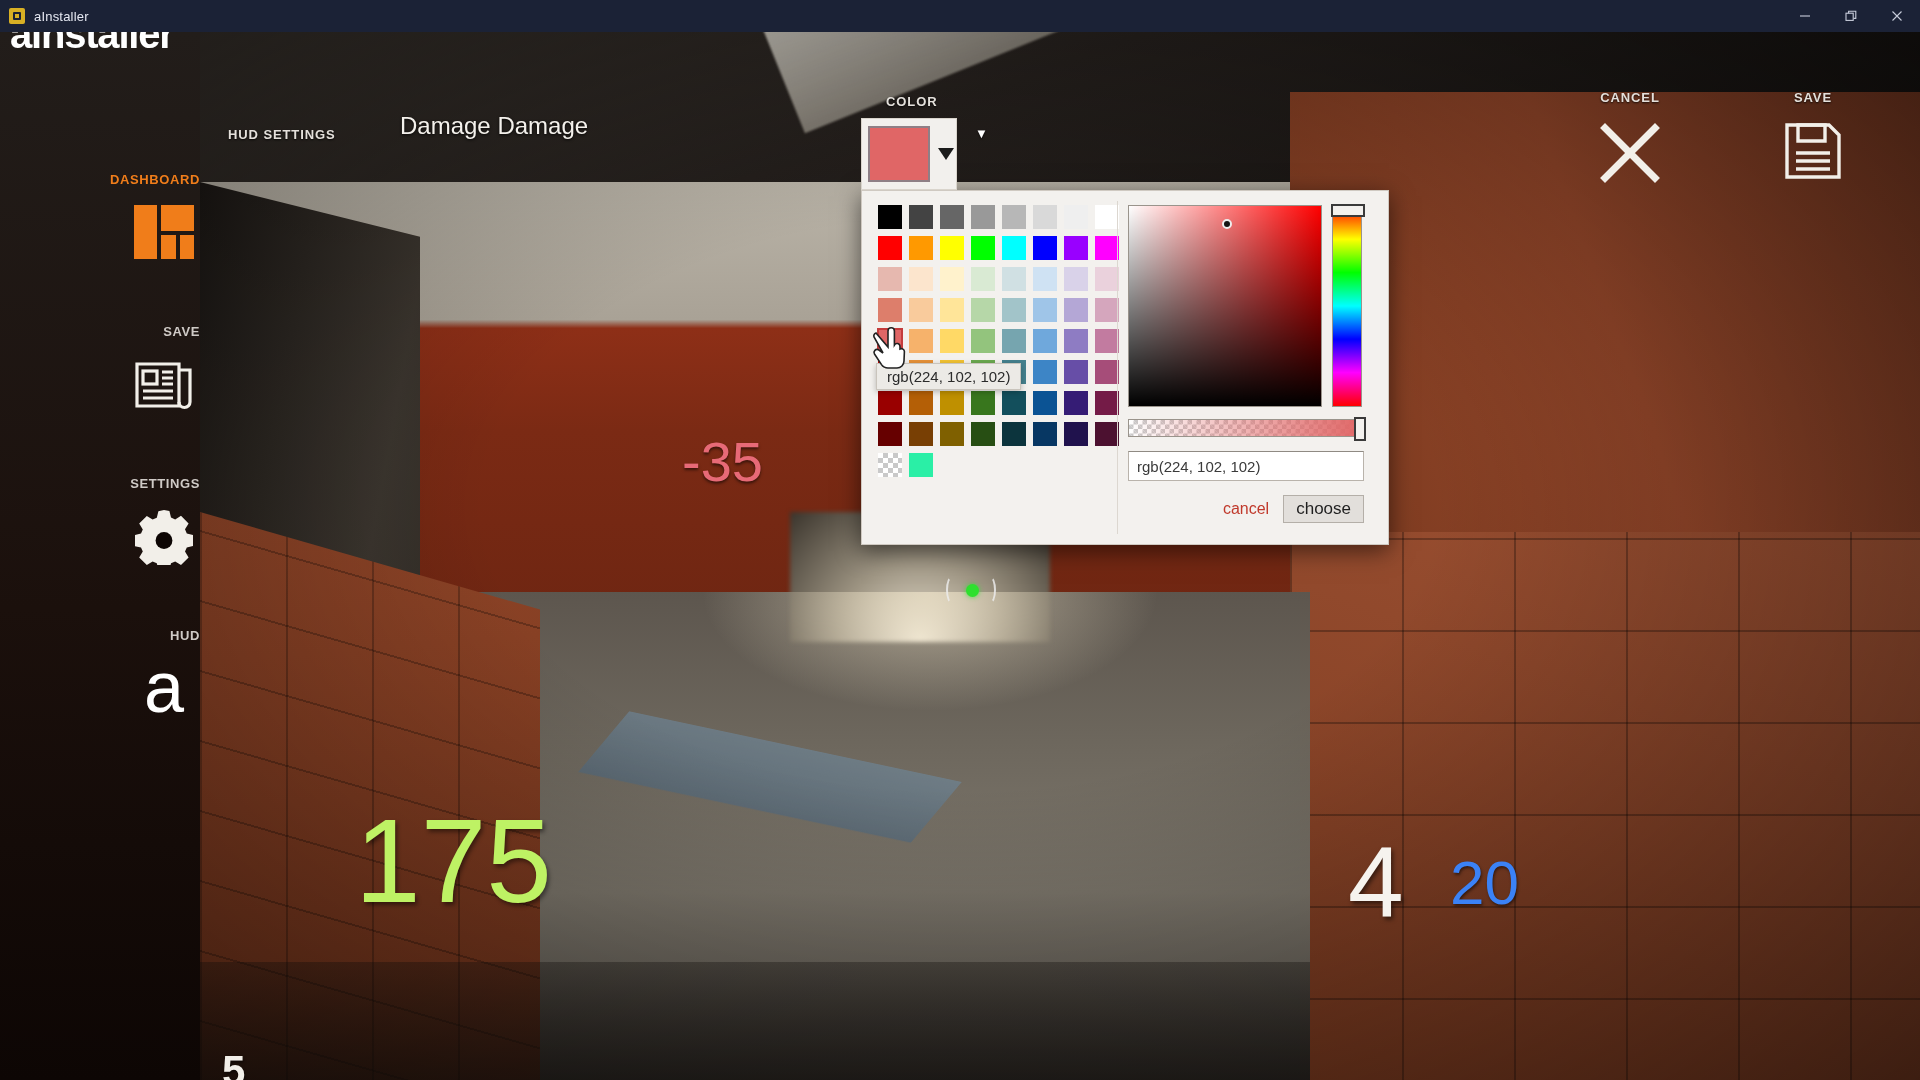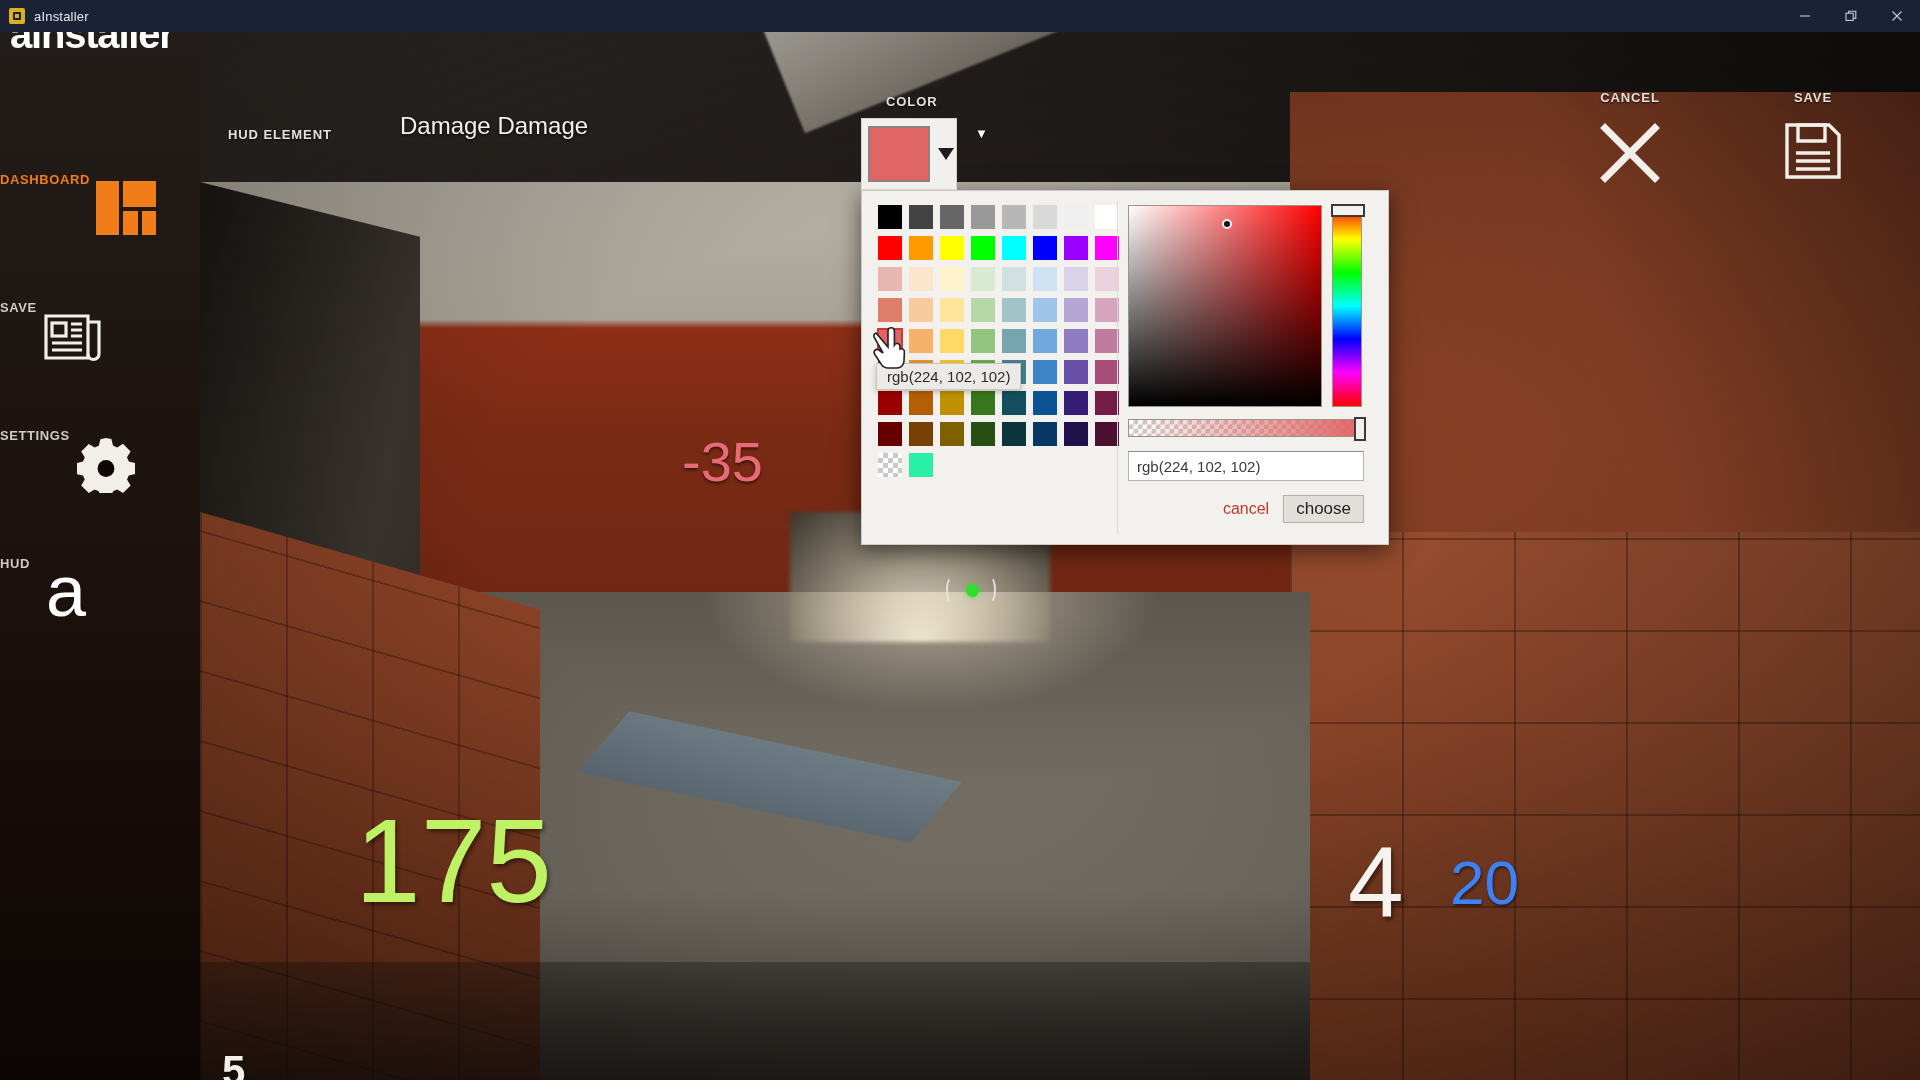--- a/index.html
+++ b/index.html
@@ -145,21 +145,21 @@
     background: linear-gradient(180deg,#221d1a 0%,#1b100c 55%,#0d0604 100%);
     z-index:20;
   }
   .brand {
     position:absolute; left:10px; top:12px; color:#fff;
     font-size:40px; font-weight:700; letter-spacing:-1.2px;
     z-index:30; white-space:nowrap;
   }
   .nav { position:absolute; left:0; top:140px; width:200px; }
   .nav-item {
-    display:flex; flex-direction:row; align-items:flex-start;
+    display:flex; flex-direction:column; align-items:flex-end;
     margin-bottom:56px; cursor:pointer; user-select:none;
   }
   .nav-label {
     font-size:13px; letter-spacing:.6px; font-weight:700;
     color:#cfcac6; margin-bottom:9px;
   }
   .nav-item.active .nav-label { color:#f07d1a; }
   .nav-icon { width:72px; height:72px; display:flex; align-items:center; justify-content:center; }
   .nav-icon svg { display:block; }
   .brandmark { font-size:72px; line-height:.72; color:#fff; font-weight:400; }
@@ -373,21 +373,21 @@
           <span class="brandmark">a</span>
         </span>
       </div>
 
     </nav>
   </div>
 
   <div class="brand">ainstaller</div>
 
   <div class="topbar">
-    <div class="tb-field tb-caption" id="hud-element-field">HUD ELEMENT</div>
+    <div class="tb-field tb-caption" id="hud-element-field">HUD SETTINGS</div>
     <div id="hud-element-value">Damage Damage</div>
     <div id="hud-element-caret">▼</div>
 
     <div class="tb-field tb-caption" id="color-caption">COLOR</div>
 
 
     <div class="action-group" id="action-cancel">
       <span class="tb-caption">CANCEL</span>
       <span class="action-icon">
         <svg width="64" height="64" viewBox="0 0 64 64" stroke="#f2efe9" stroke-width="7" stroke-linecap="square">

